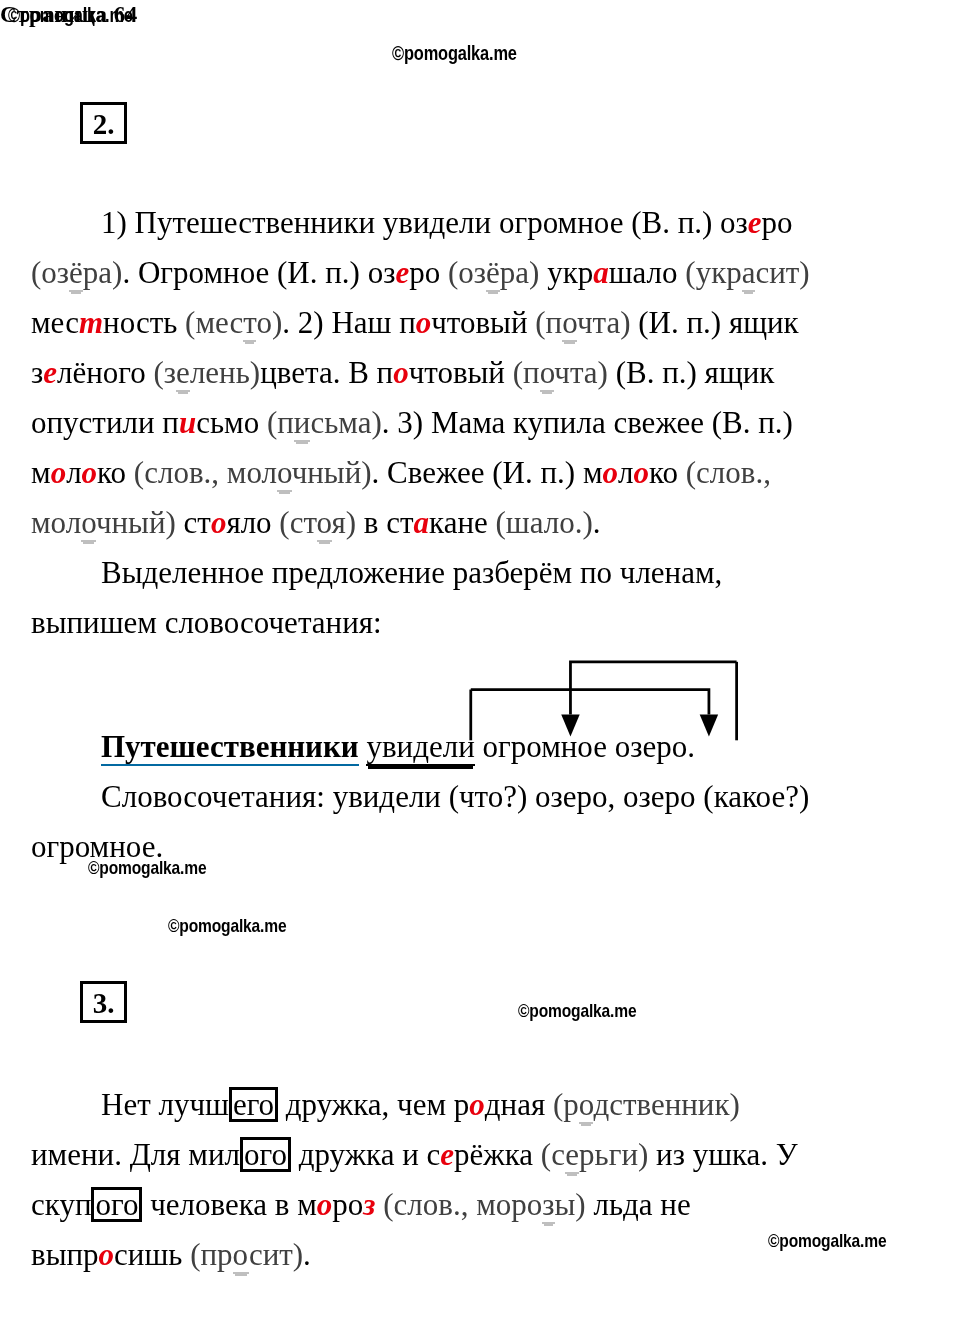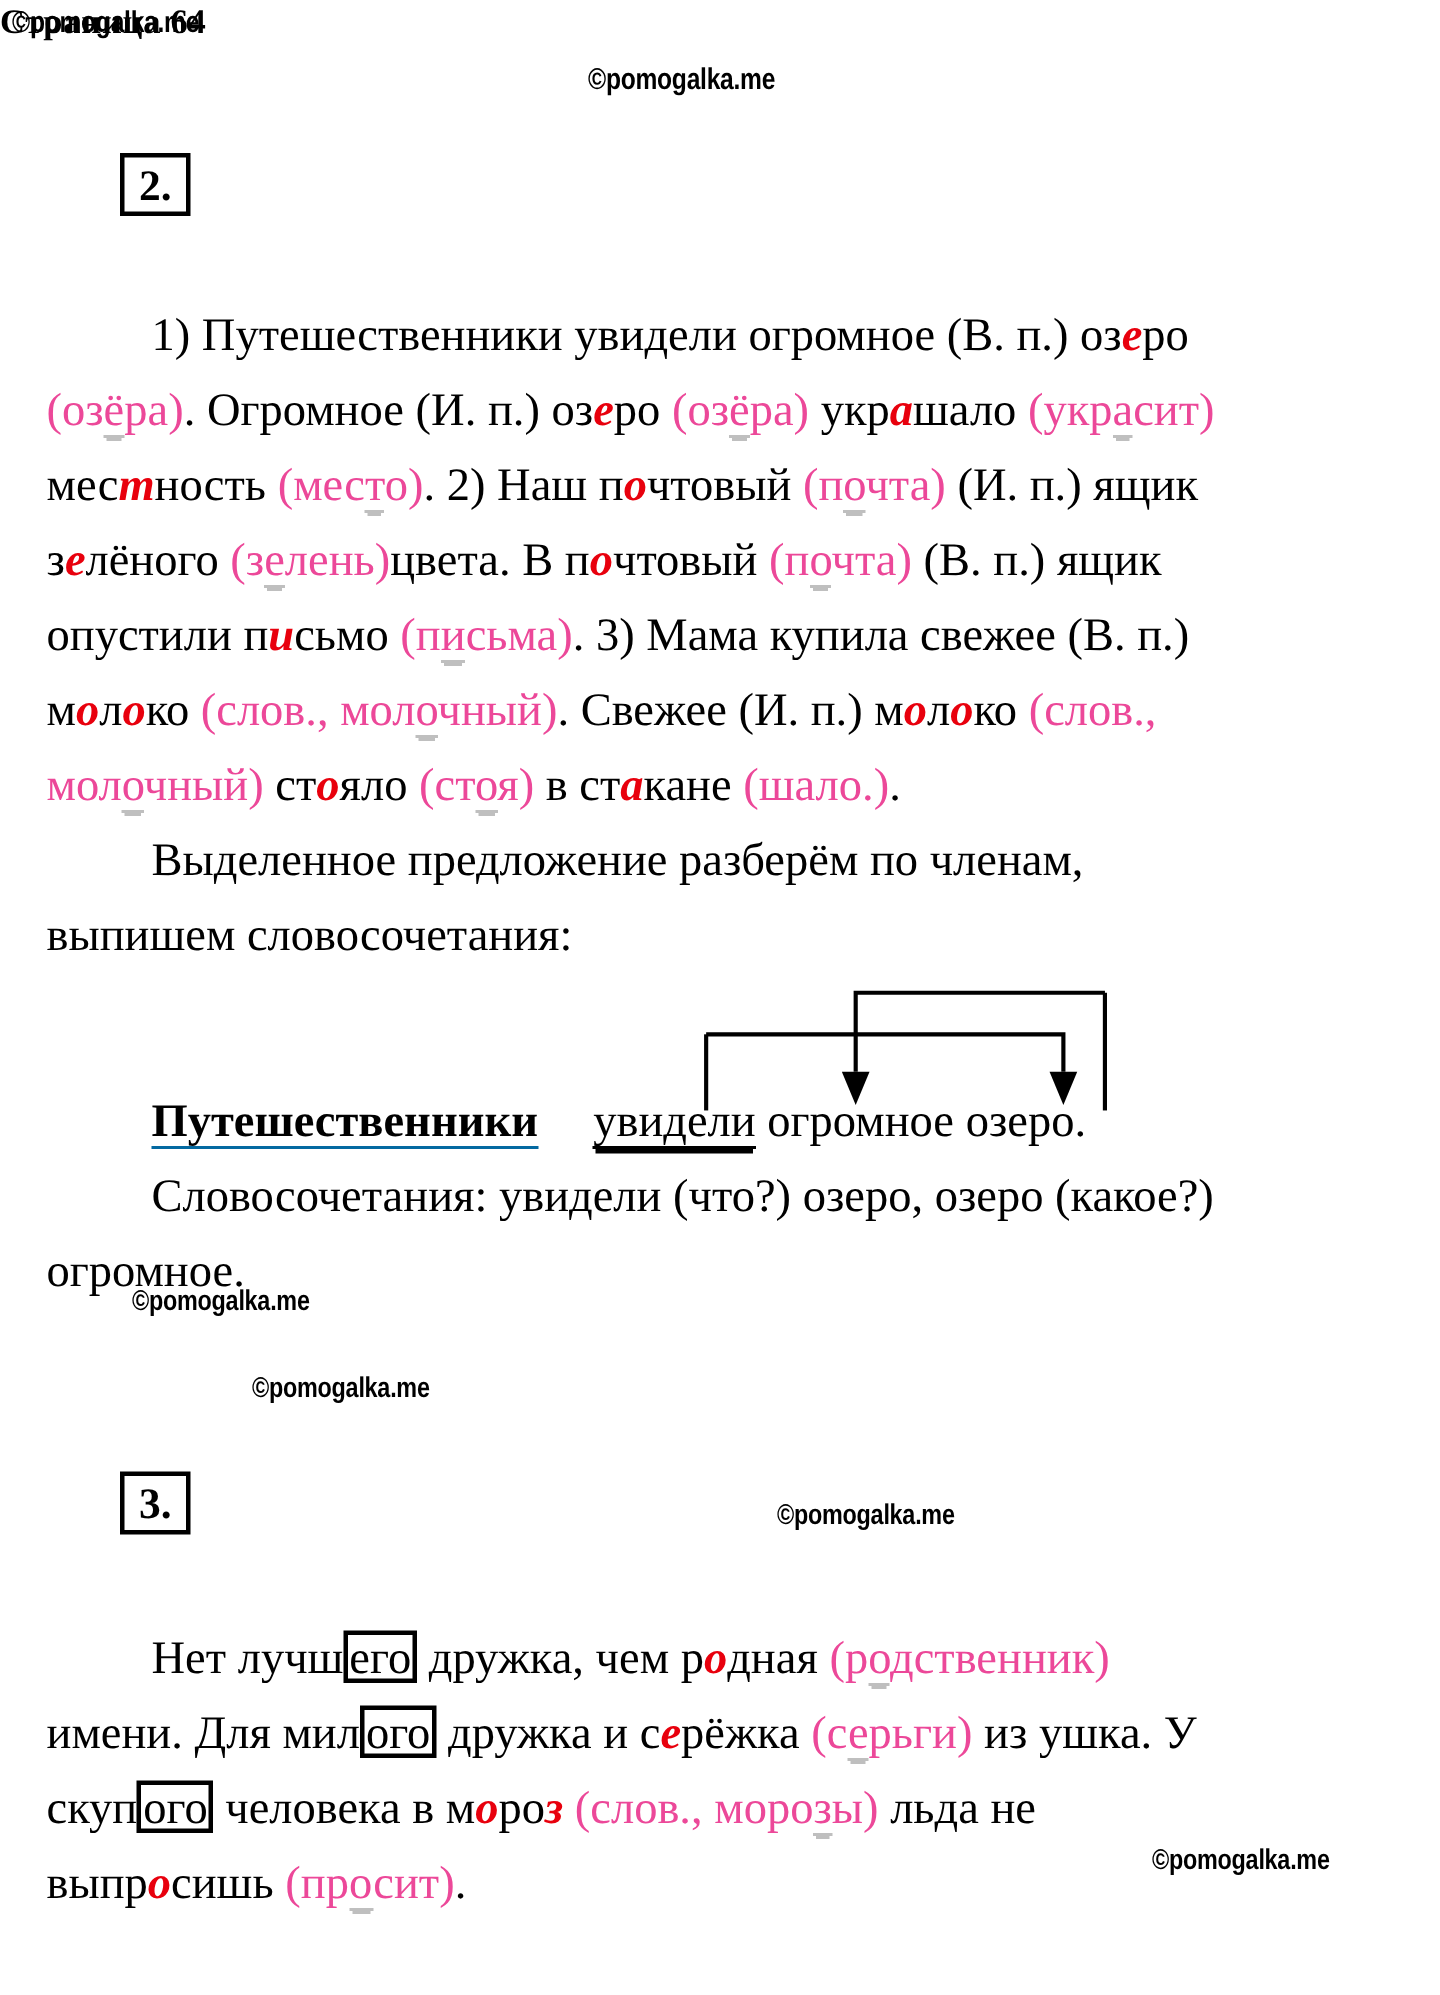--- a/index.html
+++ b/index.html
@@ -69,34 +69,33 @@
   .ind { display: inline-block; width: 70px; }
 
   
   .r {
     color: #e8000d;
     font-weight: bold;
     font-style: italic;
   }
 
   
-  .g { color: #ec4899; }
+  .g { color: #404040; }
   
   .g .du {
     border-bottom: 2px solid #bfbfbf;
     box-shadow: 0 4px 0 -2px #bfbfbf;
     padding-bottom: 0px;
   }
 
   
   .u1 { border-bottom: 2px solid #0369a1; font-weight: bold; }
   .u2 {
     border-bottom: 2px solid #000;
     box-shadow: 0 5px 0 -2px #000;
-    margin-left: 29px;
   }
 
   
   .endbox {
     border: 3px solid #000;
     padding: 0 1px;
     display: inline-block;
     line-height: 0.95;
   }
 

